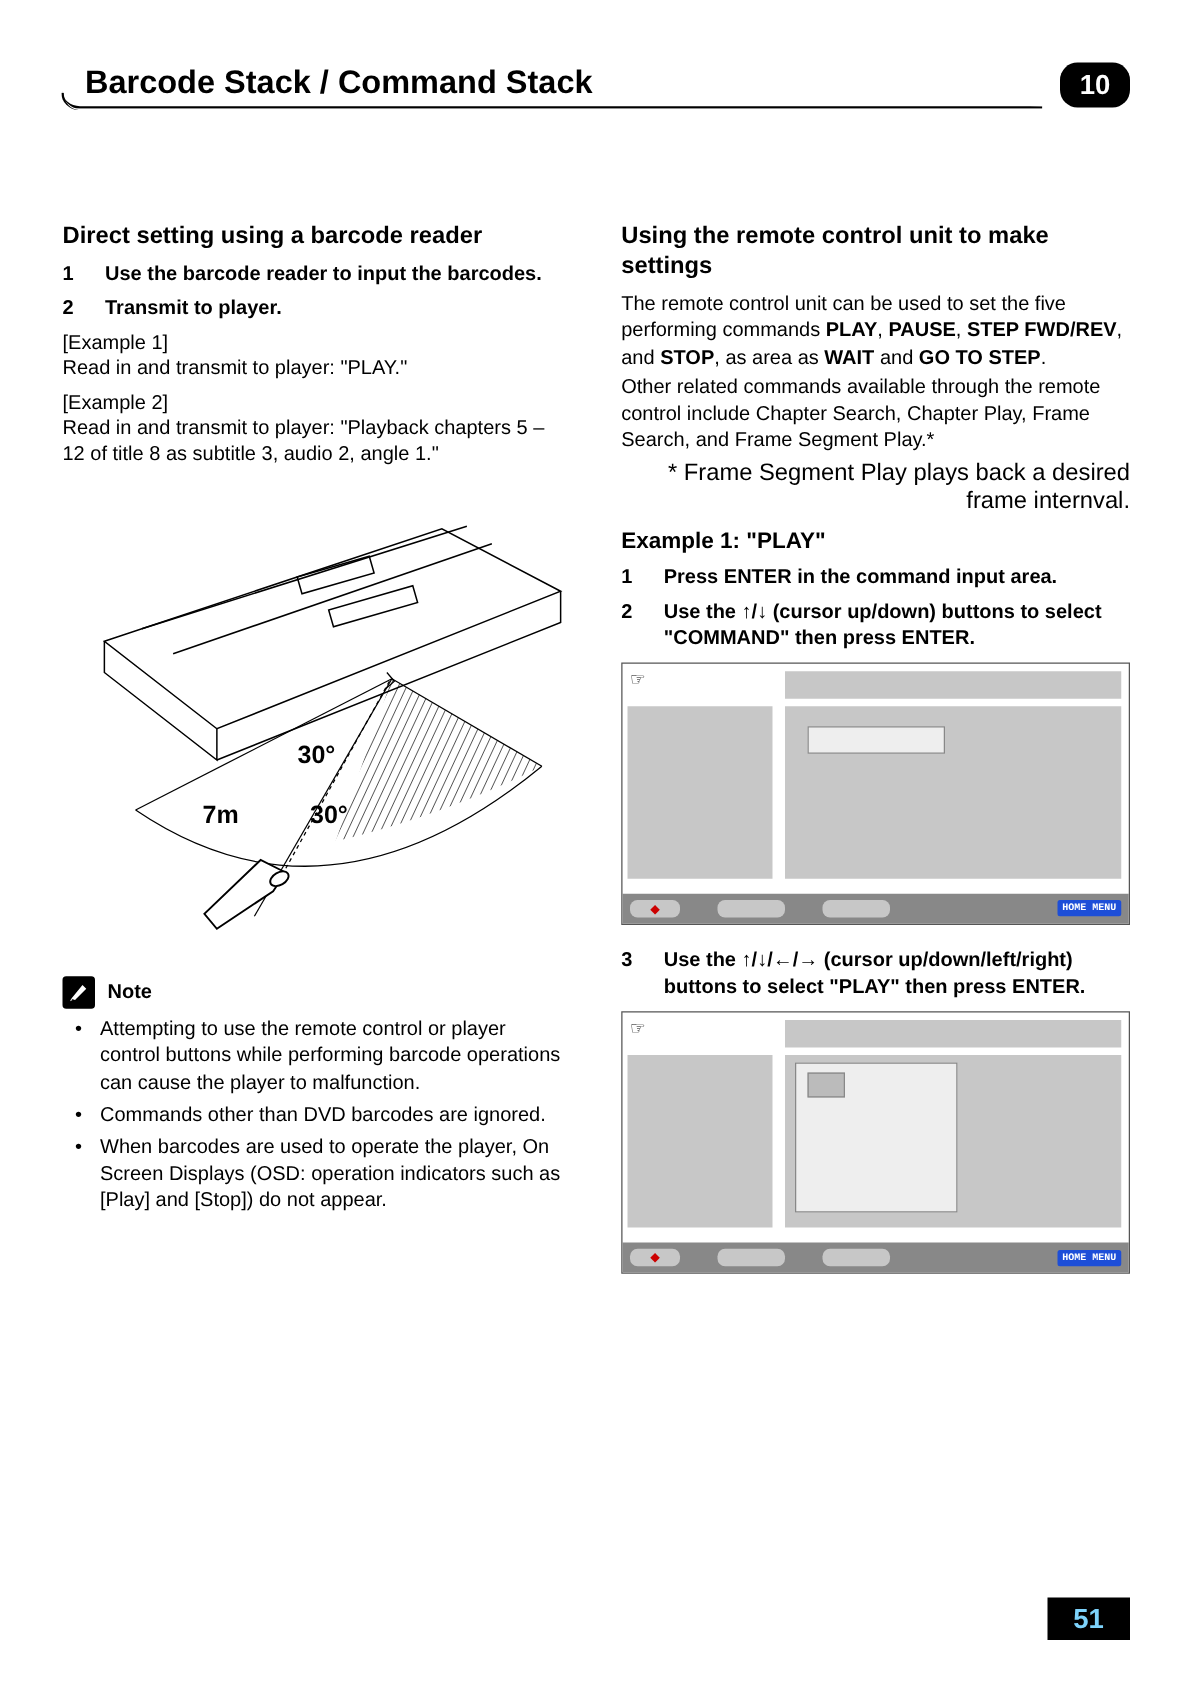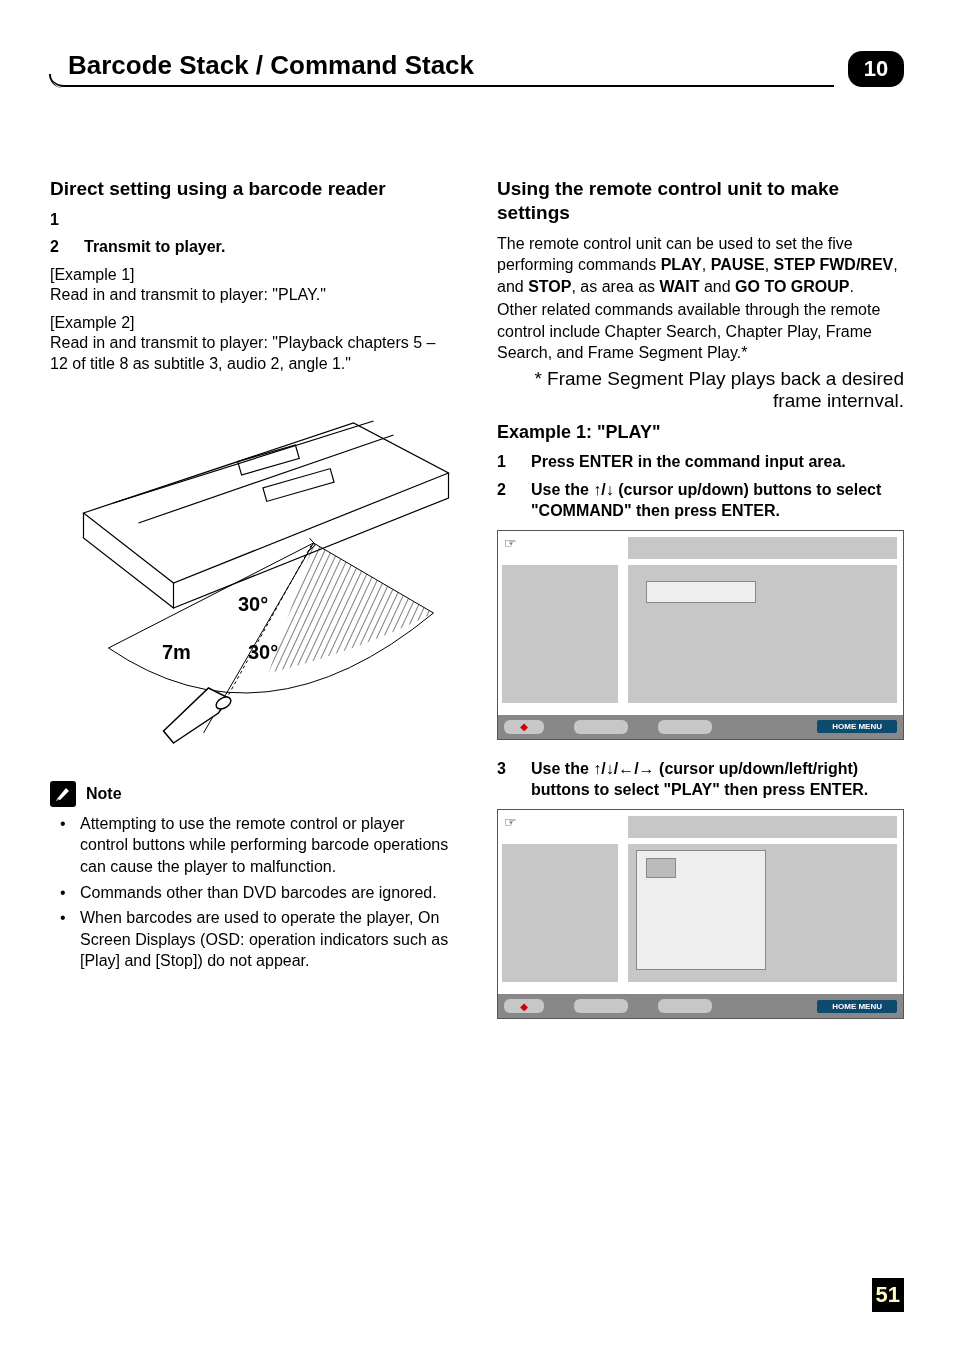--- a/index.html
+++ b/index.html
@@ -30,21 +30,21 @@
       align-items: center;
       justify-content: center;
       margin-left: 8px;
     }
     .header-container {
       position: relative;
       margin-bottom: 90px;
     }
     .header-row {
       display: flex;
-      align-items: center;
+      align-items: flex-start;
       gap: 6px;
     }
     .header-underline {
       border-bottom: 2.5px solid #000;
       border-bottom-left-radius: 14px;
       padding: 0 0 4px 10px;
       flex: 1;
       position: relative;
     }
     .header-underline::before{
@@ -204,36 +204,37 @@
       align-items: center;
       justify-content: space-between;
       padding: 0 6px;
     }
     .screen .bb-btn {
       height: 14px;
       background: #c7c7c7;
       border-radius: 6px;
     }
     .screen .bb-home {
-      background: #0c4a6e;
+      background: #1d4ed8;
       color: #fff;
       font-size: 8px;
       font-weight: 900;
-      padding: 2px 15px;
+      padding: 2px 4px;
       border-radius: 2px;
+      font-family: Liberation Mono, monospace;
     }
     .page-num {
       position: absolute;
       bottom: 40px;
       right: 50px;
       background: #000;
-      color: #fef9c3;
+      color: #7dd3fc;
       font-weight: 900;
       font-size: 22px;
-      padding: 4px 4px;
+      padding: 4px 21px;
       margin-left: 10px;
     }
     .device-svg {
       width: 100%;
       height: 100%;
     }
   </style>
 </head>
 <body>
 
@@ -246,20 +247,21 @@
   </div>
 </div>
 
 <div class="columns">
 
   <div class="col">
     <div class="section-h">Direct setting using a barcode reader</div>
 
     <div class="step">
       <div class="step-num">1</div>
+      <div class="step-body">Use the barcode reader to input the barcodes.</div>
     </div>
     <div class="step">
       <div class="step-num">2</div>
       <div class="step-body">Transmit to player.</div>
     </div>
 
     <div class="label-line">[Example 1]</div>
     <div class="plain">Read in and transmit to player: "PLAY."</div>
 
     <div class="label-line">[Example 2]</div>
@@ -319,21 +321,21 @@
       <li>Attempting to use the remote control or player control buttons while performing barcode operations can cause the player to malfunction.</li>
       <li>Commands other than DVD barcodes are ignored.</li>
       <li>When barcodes are used to operate the player, On Screen Displays (OSD: operation indicators such as [Play] and [Stop]) do not appear.</li>
     </ul>
   </div>
 
   <div class="col">
     <div class="section-h">Using the remote control unit to make settings</div>
 
     <div class="body-para">
-      <span>The remote control unit can be used to set the five performing commands </span><span class="bold">PLAY</span><span>, </span><span class="bold">PAUSE</span><span>, </span><span class="bold">STEP FWD/REV</span><span>, and </span><span class="bold">STOP</span><span>, as area as </span><span class="bold">WAIT</span><span> and </span><span class="bold">GO TO GROUP</span><span>.</span>
+      <span>The remote control unit can be used to set the five performing commands </span><span class="bold">PLAY</span><span>, </span><span class="bold">PAUSE</span><span>, </span><span class="bold">STEP FWD/REV</span><span>, and </span><span class="bold">STOP</span><span>, as area as </span><span class="bold">WAIT</span><span> and </span><span class="bold">GO TO STEP</span><span>.</span>
     </div>
     <div class="body-para">Other related commands available through the remote control include Chapter Search, Chapter Play, Frame Search, and Frame Segment Play.*</div>
     <div class="footnote">* Frame Segment Play plays back a desired frame internval.</div>
 
     <div class="subhead">Example 1:  "PLAY"</div>
 
     <div class="step">
       <div class="step-num">1</div>
       <div class="step-body">Press ENTER in the command input area.</div>
     </div>

